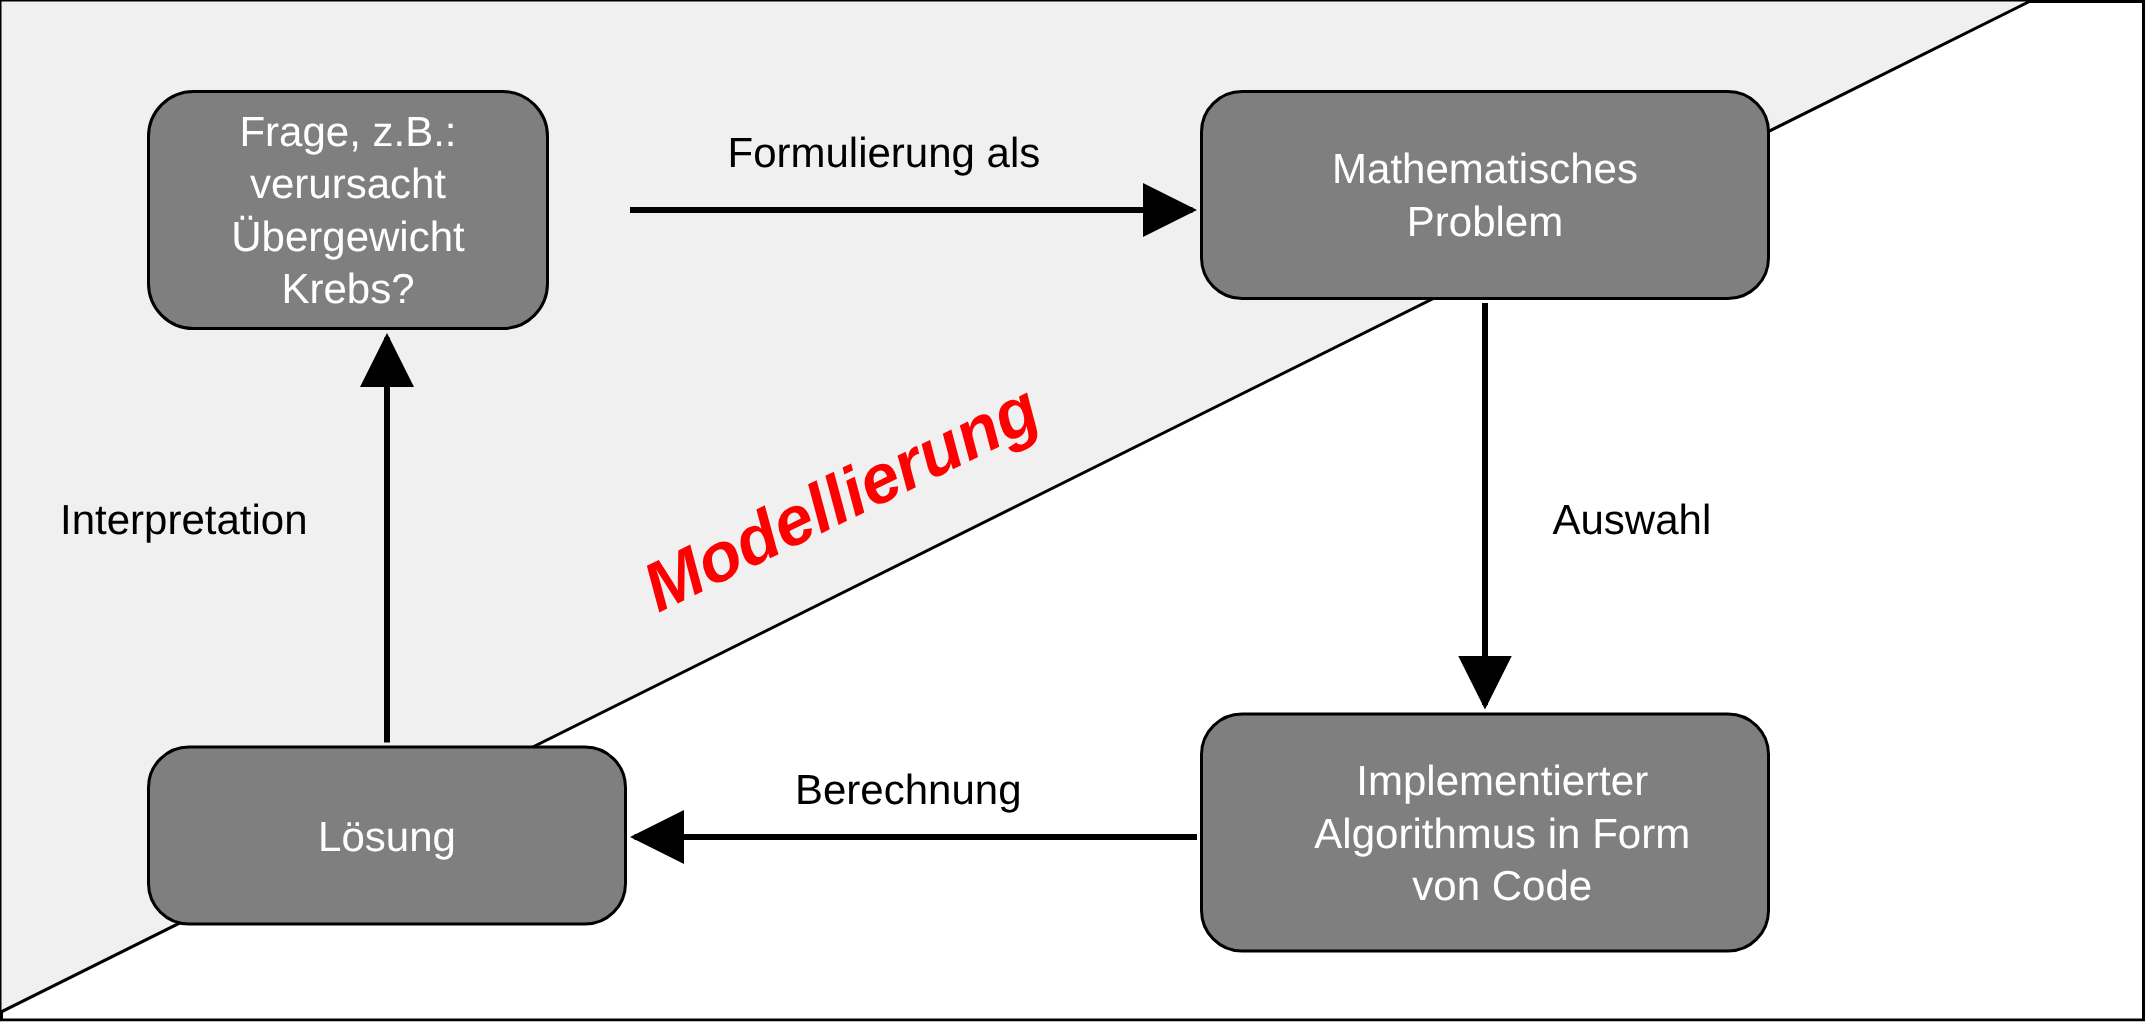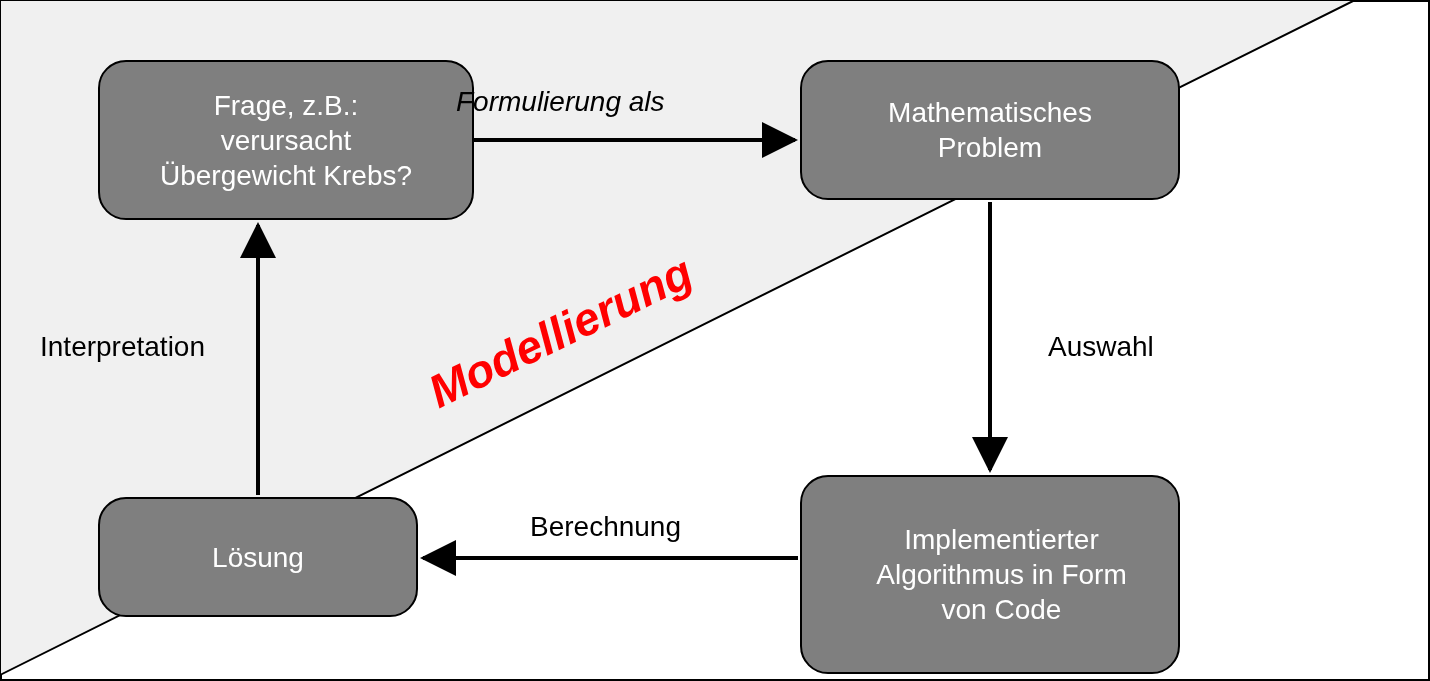--- a/index.html
+++ b/index.html
@@ -55,32 +55,32 @@
 
     <line x1="420" y1="140" x2="795" y2="140" stroke="#000" stroke-width="4" marker-end="url(#arrow)"></line>
 
     <line x1="990" y1="202" x2="990" y2="470" stroke="#000" stroke-width="4" marker-end="url(#arrow)"></line>
 
     <line x1="798" y1="558" x2="423" y2="558" stroke="#000" stroke-width="4" marker-end="url(#arrow)"></line>
 
     <line x1="258" y1="495" x2="258" y2="225" stroke="#000" stroke-width="4" marker-end="url(#arrow)"></line>
   </svg>
 
-  <div class="node" style="left:98px; top:60px; width:376px; height:160px;">
+  <div class="node" style="left:98px; top:60px; width:268px; height:160px;border-radius:31px;">
     <span>Frage, z.B.:<br>verursacht<br>Übergewicht Krebs?</span>
   </div>
   <div class="node" style="left:800px; top:60px; width:380px; height:140px;">
     <span>Mathematisches<br>Problem</span>
   </div>
-  <div class="node" style="left:800px; top:475px; width:380px; height:199px;padding-left:37px;">
+  <div class="node" style="left:800px; top:475px; width:380px; height:160px;padding-left:37px;">
     <span>Implementierter<br>Algorithmus in Form<br>von Code</span>
   </div>
   <div class="node" style="left:98px; top:497px; width:320px; height:120px;text-align:right;">
     <span>Lösung</span>
   </div>
 
-  <div class="label" style="left:456px; top:85px;font-style:italic;">Formulierung als</div>
-  <div class="label" style="left:1035px; top:330px;margin-left:13px;">Auswahl</div>
+  <div class="label" style="left:485px; top:85px;">Formulierung als</div>
+  <div class="label" style="left:1035px; top:330px;">Auswahl</div>
   <div class="label" style="left:40px; top:330px;">Interpretation</div>
   <div class="label" style="left:530px; top:510px;">Berechnung</div>
 
   <div class="center-label" style="left:420px; top:370px; transform: rotate(-26deg);">Modellierung</div>
 </div>
 
 </body></html>

